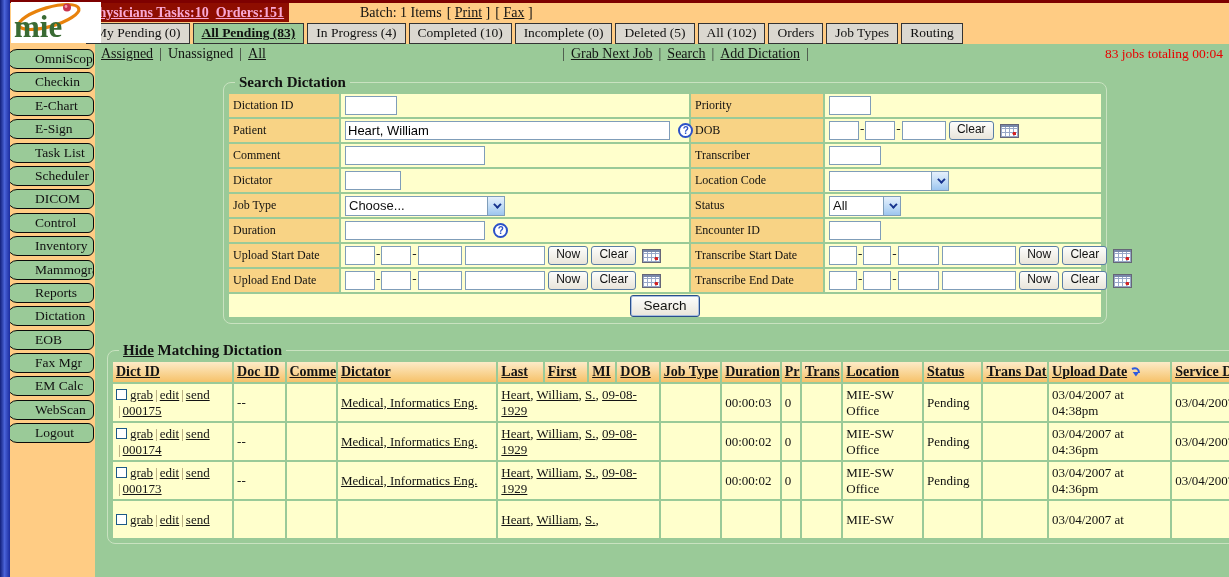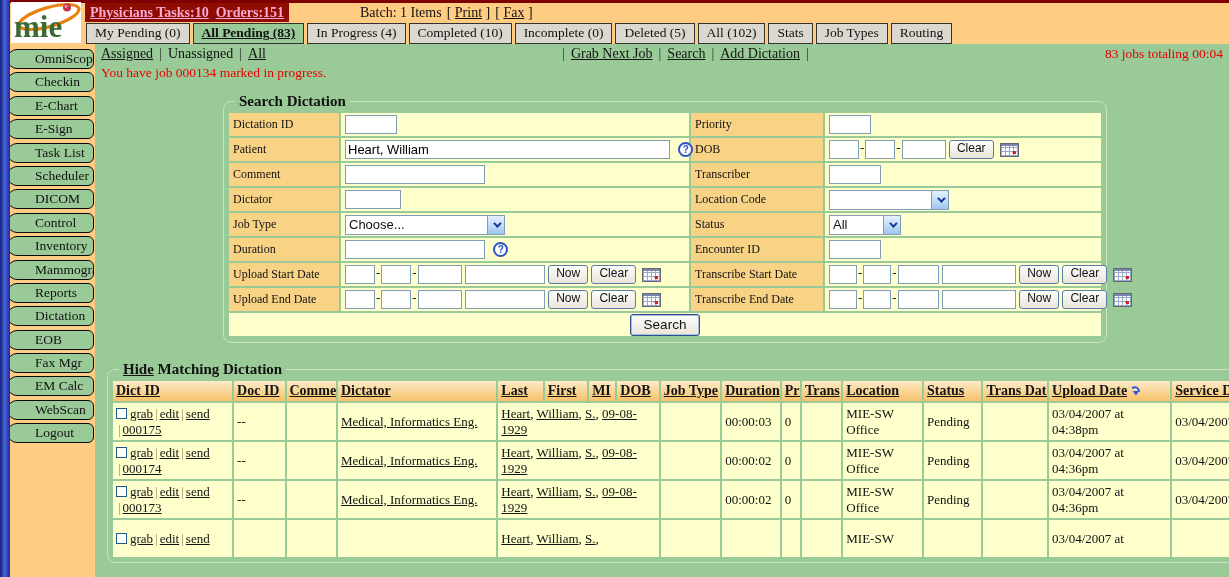--- a/index.html
+++ b/index.html
@@ -10,21 +10,21 @@
   .top-line { position:absolute; top:0; left:0; width:1229px; height:3px; background:#7E0000; z-index:40; }
   .blue-strip { position:absolute; left:0; top:0; width:10px; height:577px; background:linear-gradient(90deg,#121F7A,#4A63D8 45%,#1B2CA0); z-index:50; }
 
   .topbar { position:absolute; left:0; top:3px; width:1229px; height:19px; background:#FFCC84; }
   .tasks-block { position:absolute; left:85px; top:0; height:19px; background:#8E0D00; color:#fff; display:flex; align-items:center; padding:0 5px; gap:7px; font-size:14px; }
   .tasks-block a { color:#f9a8d4; font-weight:bold; }
   .batch-block { position:absolute; left:360px; top:0; height:19px; display:flex; align-items:center; gap:5px; font-size:14px; }
   .bracket-link::before { content:"[ "; text-decoration:none; color:#111; }
   .bracket-link::after { content:" ]"; color:#111; }
 
-  .logo-box { position:absolute; left:11px; top:2px; width:70px; height:41px; background:#fff; z-index:45; overflow:hidden; }
+  .logo-box { position:absolute; left:11px; top:2px; width:90px; height:41px; background:#fff; z-index:45; overflow:hidden; }
 
   .tabstrip { position:absolute; left:0; top:22px; width:1229px; height:22px; background:#FFCC84; display:flex; gap:3px; padding-left:86px; align-items:flex-start; }
   .tab { border:1px solid #333; background:#DBD8D0; padding:1px 8px 2px; font-size:13.5px; margin-top:1px; white-space:nowrap; cursor:pointer; }
   .tab.active { background:#9ACA98; font-weight:bold; text-decoration:underline; }
 
   .sidebar { position:absolute; left:0; top:44px; width:95px; height:533px; background:#FFCC84; padding-top:5px; z-index:30; }
   .side-btn { width:87px; height:20px; margin:0 0 3.4px 7px; background:#9ACA98; border:1.5px solid #0a0a0a; border-radius:10px 6px 6px 10px; display:flex; align-items:center; padding-left:27px; font-size:13.5px; cursor:pointer; white-space:nowrap; overflow:hidden; }
 
   .content { position:absolute; left:95px; top:44px; width:1134px; height:533px; background:#9ACA98; overflow:hidden; }
 
@@ -109,21 +109,21 @@
 </div>
 
 <div class="tabstrip">
   <div class="tab">My Pending (0)</div>
   <div class="tab active">All Pending (83)</div>
   <div class="tab">In Progress (4)</div>
   <div class="tab">Completed (10)</div>
   <div class="tab">Incomplete (0)</div>
   <div class="tab">Deleted (5)</div>
   <div class="tab">All (102)</div>
-  <div class="tab">Stats</div>
+  <div class="tab">Orders</div>
   <div class="tab">Job Types</div>
   <div class="tab">Routing</div>
 </div>
 
 <div class="sidebar">
   <div class="side-btn">OmniScope</div>
   <div class="side-btn">Checkin</div>
   <div class="side-btn">E-Chart</div>
   <div class="side-btn">E-Sign</div>
   <div class="side-btn">Task List</div>
@@ -156,21 +156,20 @@
       <a>Grab Next Job</a>
       <span class="psep">|</span>
       <a>Search</a>
       <span class="psep">|</span>
       <a>Add Dictation</a>
       <span class="psep">|</span>
     </div>
     <div class="jobs-summary">83 jobs totaling 00:04</div>
   </div>
 
-  <div class="notice">You have job 000134 marked in progress.</div>
 
   <fieldset class="search-fs">
     <legend>Search Dictation</legend>
     <table class="frm">
       <colgroup>
           <col style="width:110px">
           <col style="width:348px">
           <col style="width:132px">
           <col>
         </colgroup>

